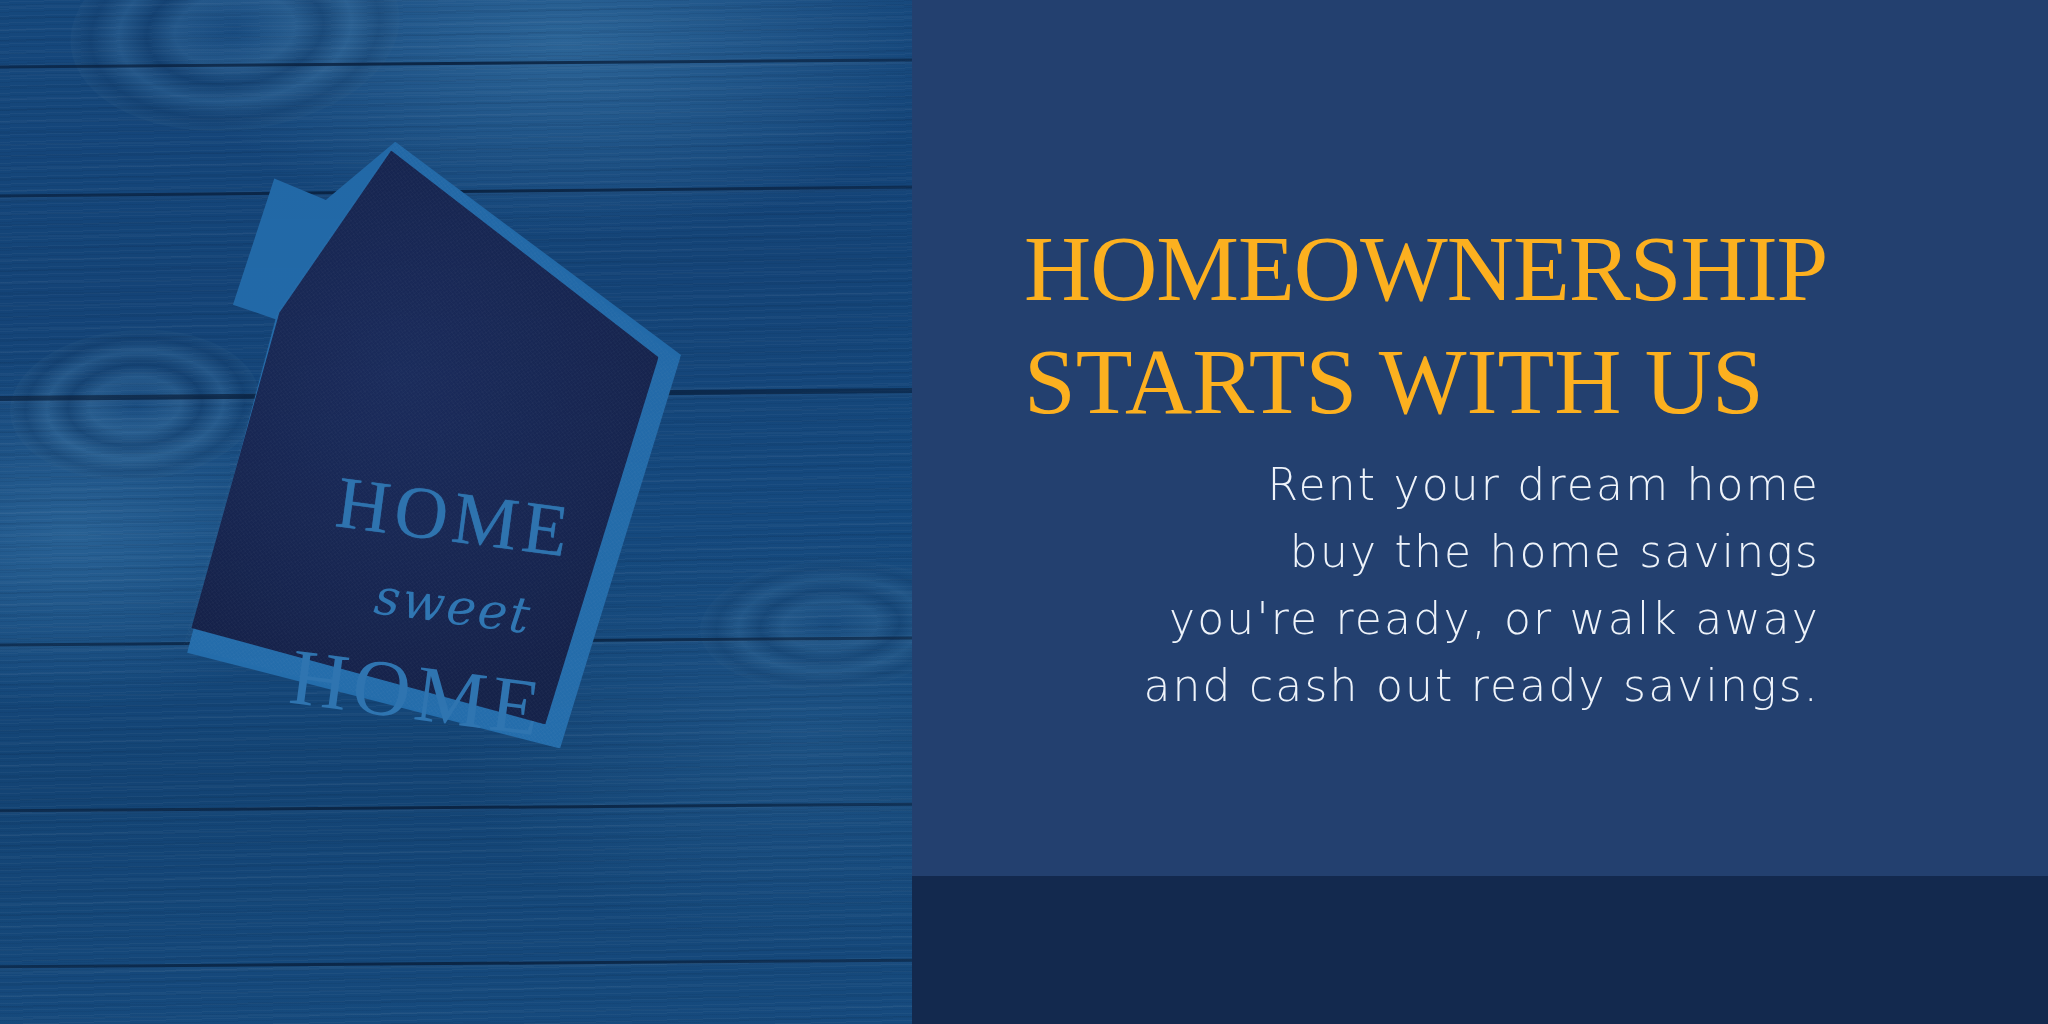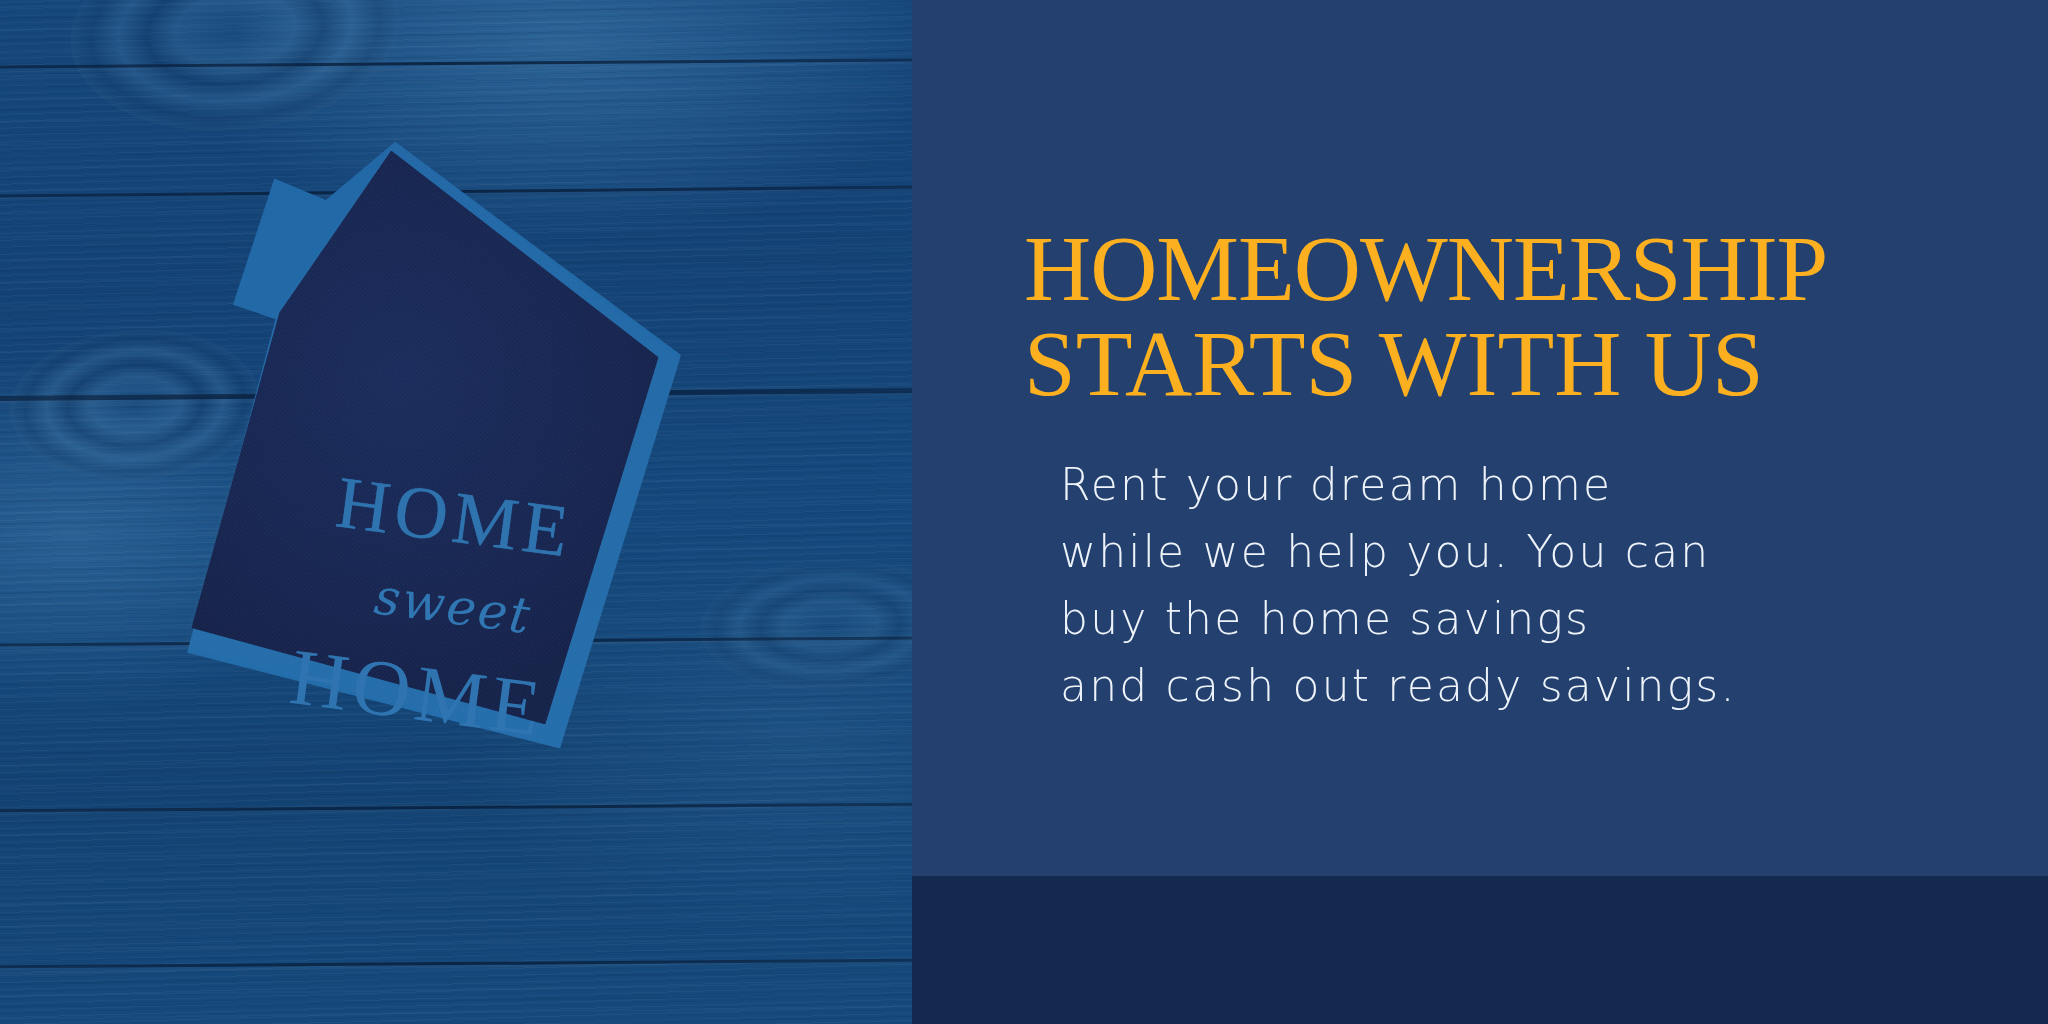--- a/index.html
+++ b/index.html
@@ -200,35 +200,35 @@
     font-size: 92px;
     line-height: 1.0;
     letter-spacing: 0px;
   }
   #headline .hl-line {
     display: block;
     transform: scaleX(1.0);
     transform-origin: left center;
   }
   #headline .hl-line-1 { font-size: 93px; letter-spacing: -1px; }
-  #headline .hl-line-2 { font-size: 93px; letter-spacing: 0px; margin-top: 2px; }
+  #headline .hl-line-2 { font-size: 93px; letter-spacing: 0px; margin-top: 20px; }
 
   #subcopy {
     position: absolute;
     left: 148px;
     top: 452px;
     width: 760px;
     color: #eef3fa;
     font-family: "DejaVu Sans", sans-serif;
     font-weight: 300;
     font-size: 44px;
     line-height: 1.52;
     letter-spacing: 2.2px;
   }
-  #subcopy .sub-line { display: block; white-space: nowrap; }
+  #subcopy .sub-line { display: block; white-space: nowrap; text-align: right; }
 </style>
 </head>
 <body>
 
 <div id="banner">
 
   <div id="photo-pane">
     <div class="wood-base"></div>
     <div class="wood-grain"></div>
     <div class="wood-grain2"></div>
@@ -259,19 +259,19 @@
 
   <div id="copy-pane">
 
     <h1 id="headline">
       <span class="hl-line hl-line-1">HOMEOWNERSHIP</span>
       <span class="hl-line hl-line-2">STARTS WITH US</span>
     </h1>
 
     <div id="subcopy">
       <span class="sub-line">Rent your dream home</span>
-      <span class="sub-line">while we help you. You can</span>
       <span class="sub-line">buy the home savings</span>
+      <span class="sub-line">you're ready, or walk away</span>
       <span class="sub-line">and cash out ready savings.</span>
     </div>
 
   </div>
 </div>
 
 </body></html>

